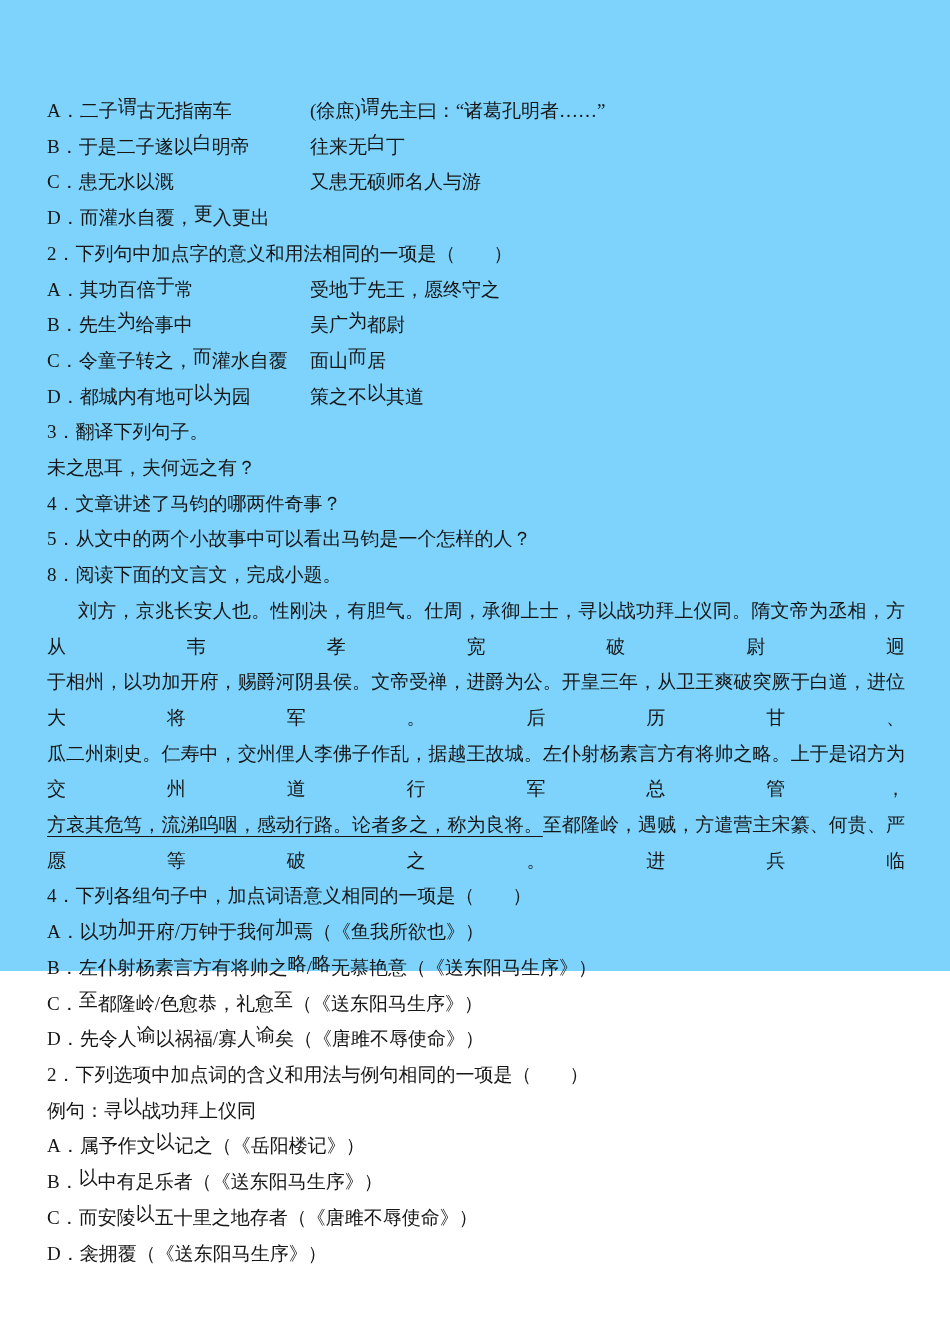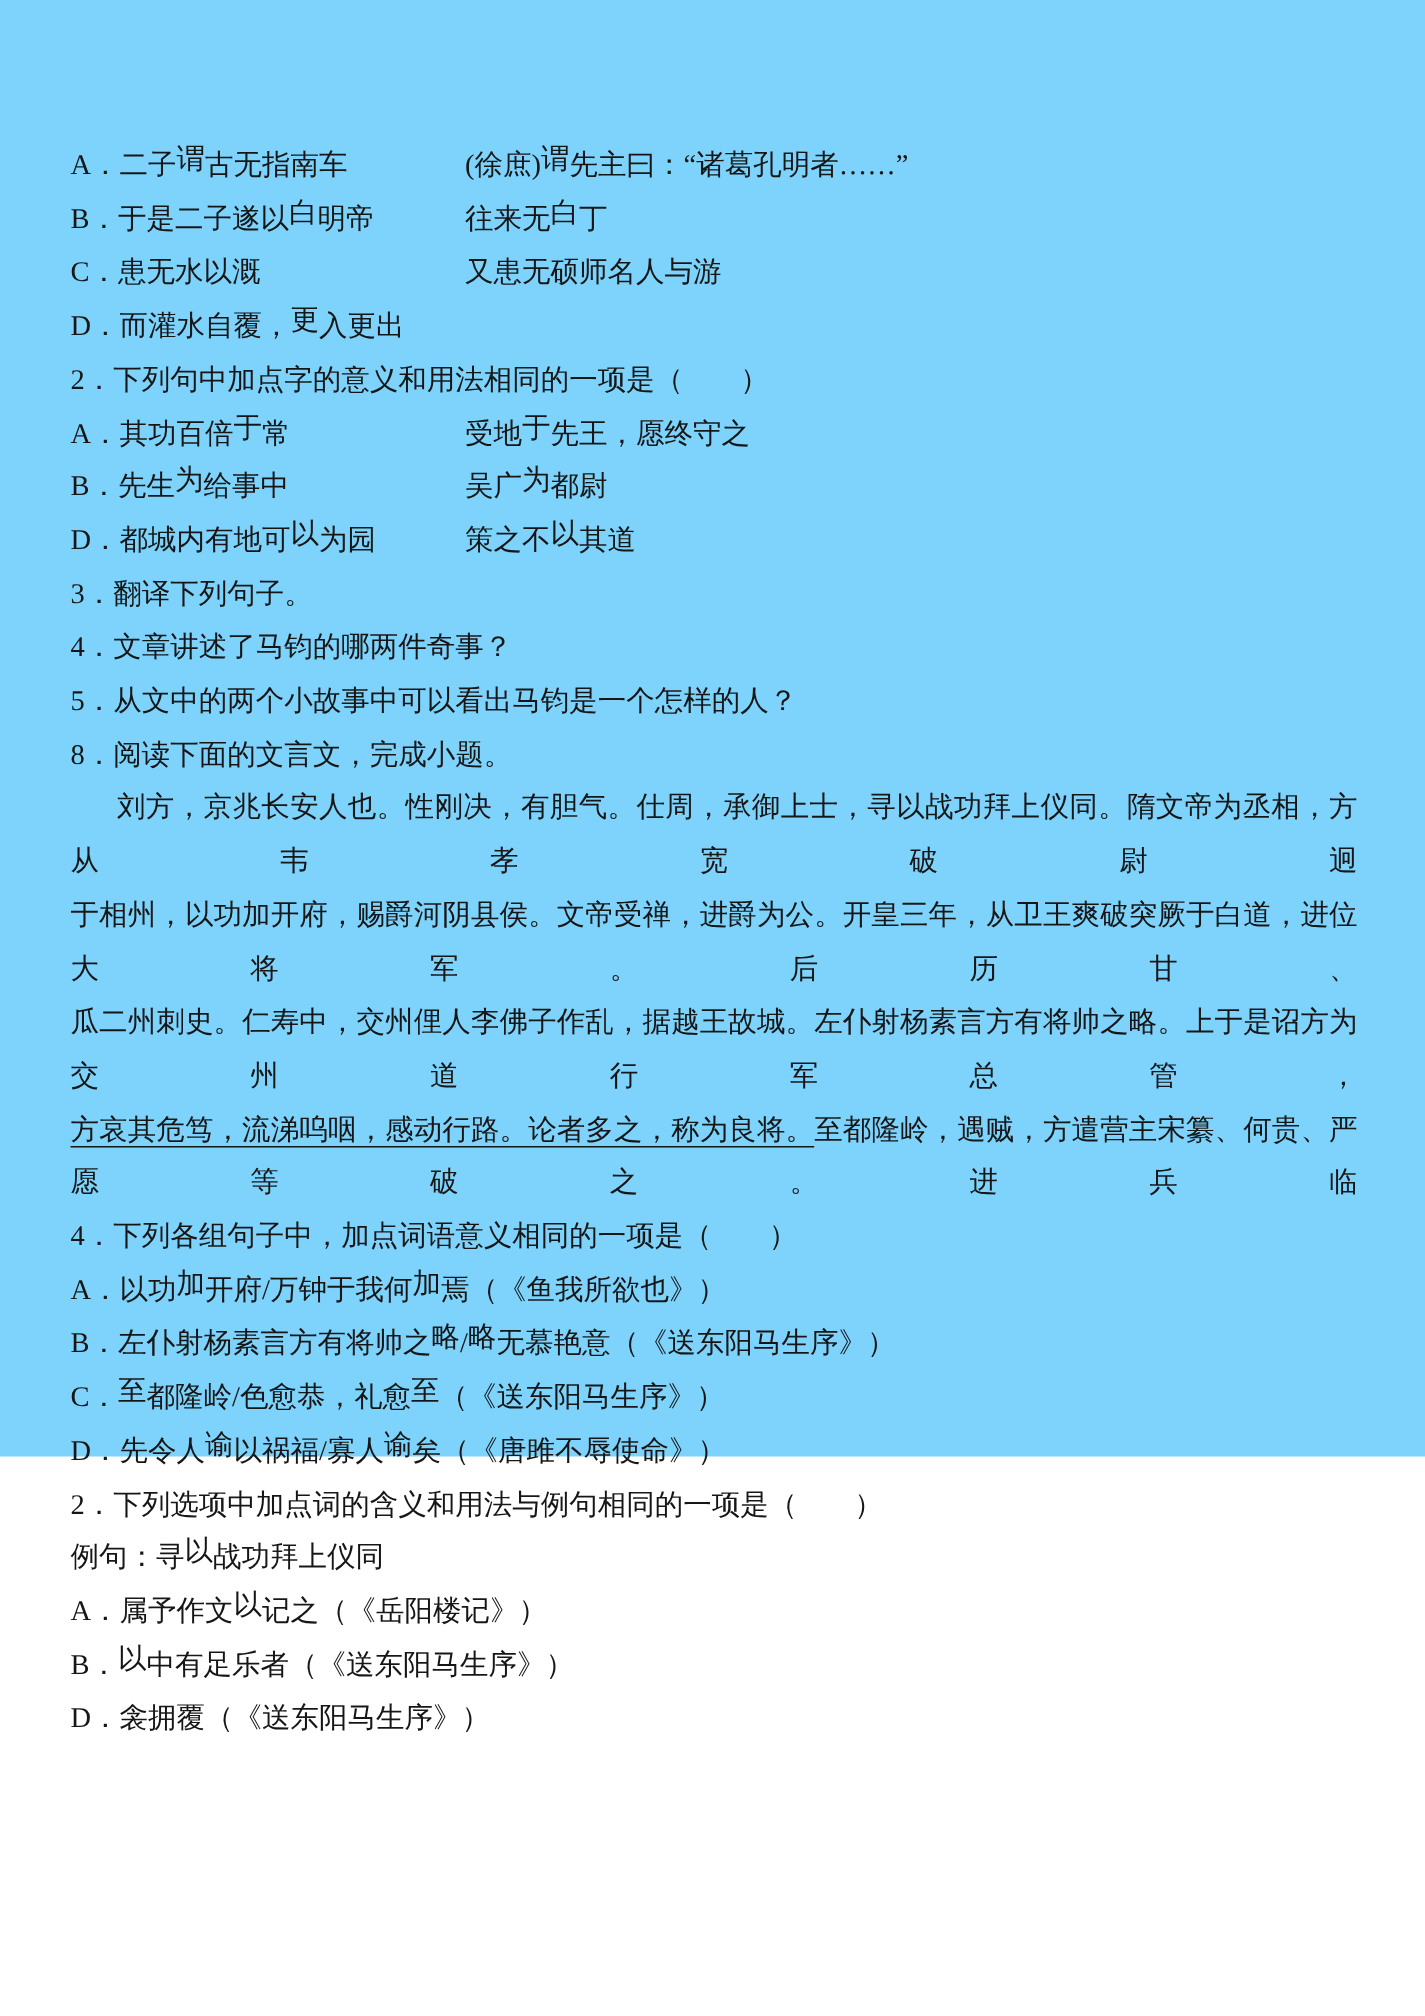--- a/index.html
+++ b/index.html
@@ -21,33 +21,36 @@
 
 <div class="page">
   <div class="content" id="content">
       <div class="ln row"><span class="cl">A．二子<span class="dot">谓</span>古无指南车</span><span class="cr">(徐庶)<span class="dot">谓</span>先主曰：“诸葛孔明者……”</span></div>
       <div class="ln row"><span class="cl">B．于是二子遂以<span class="dot">白</span>明帝</span><span class="cr">往来无<span class="dot">白</span>丁</span></div>
       <div class="ln row"><span class="cl">C．患无水以溉</span><span class="cr">又患无硕师名人与游</span></div>
       <div class="ln row"><span class="cl">D．而灌水自覆，<span class="dot">更</span>入更出</span></div>
       <div class="ln">2．下列句中加点字的意义和用法相同的一项是（　　）</div>
       <div class="ln row"><span class="cl">A．其功百倍<span class="dot">于</span>常</span><span class="cr">受地<span class="dot">于</span>先王，愿终守之</span></div>
       <div class="ln row"><span class="cl">B．先生<span class="dot">为</span>给事中</span><span class="cr">吴广<span class="dot">为</span>都尉</span></div>
+      <div class="ln row"><span class="cl">C．令童子转之，<span class="dot">而</span>灌水自覆</span><span class="cr">面山<span class="dot">而</span>居</span></div>
       <div class="ln row"><span class="cl">D．都城内有地可<span class="dot">以</span>为园</span><span class="cr">策之不<span class="dot">以</span>其道</span></div>
       <div class="ln">3．翻译下列句子。</div>
+      <div class="ln">未之思耳，夫何远之有？</div>
       <div class="ln">4．文章讲述了马钧的哪两件奇事？</div>
       <div class="ln">5．从文中的两个小故事中可以看出马钧是一个怎样的人？</div>
       <div class="ln">8．阅读下面的文言文，完成小题。</div>
       <div class="ln just indent">刘方，京兆长安人也。性刚决，有胆气。仕周，承御上士，寻以战功拜上仪同。隋文帝为丞相，方从韦孝宽破尉迥</div>
       <div class="ln just">于相州，以功加开府，赐爵河阴县侯。文帝受禅，进爵为公。开皇三年，从卫王爽破突厥于白道，进位大将军。后历甘、</div>
       <div class="ln just">瓜二州刺史。仁寿中，交州俚人李佛子作乱，据越王故城。左仆射杨素言方有将帅之略。上于是诏方为交州道行军总管，</div>
       <div class="ln just"><span class="ul">方哀其危笃，流涕呜咽，感动行路。论者多之，称为良将。</span>至都隆岭，遇贼，方遣营主宋纂、何贵、严愿等破之。进兵临</div>
       <div class="ln">4．下列各组句子中，加点词语意义相同的一项是（　　）</div>
       <div class="ln">A．以功<span class="dot">加</span>开府/万钟于我何<span class="dot">加</span>焉（《鱼我所欲也》）</div>
       <div class="ln">B．左仆射杨素言方有将帅之<span class="dot">略</span>/<span class="dot">略</span>无慕艳意（《送东阳马生序》）</div>
       <div class="ln">C．<span class="dot">至</span>都隆岭/色愈恭，礼愈<span class="dot">至</span>（《送东阳马生序》）</div>
       <div class="ln">D．先令人<span class="dot">谕</span>以祸福/寡人<span class="dot">谕</span>矣（《唐雎不辱使命》）</div>
       <div class="ln">2．下列选项中加点词的含义和用法与例句相同的一项是（　　）</div>
       <div class="ln">例句：寻<span class="dot">以</span>战功拜上仪同</div>
       <div class="ln">A．属予作文<span class="dot">以</span>记之（《岳阳楼记》）</div>
       <div class="ln">B．<span class="dot">以</span>中有足乐者（《送东阳马生序》）</div>
+      <div class="ln">C．而安陵<span class="dot">以</span>五十里之地存者（《唐雎不辱使命》）</div>
       <div class="ln">D．衾拥覆（《送东阳马生序》）</div>
     </div>
 </div>
 
 </body></html>

